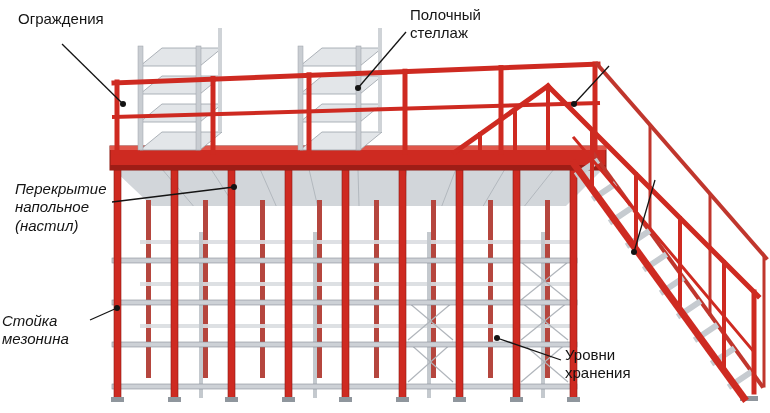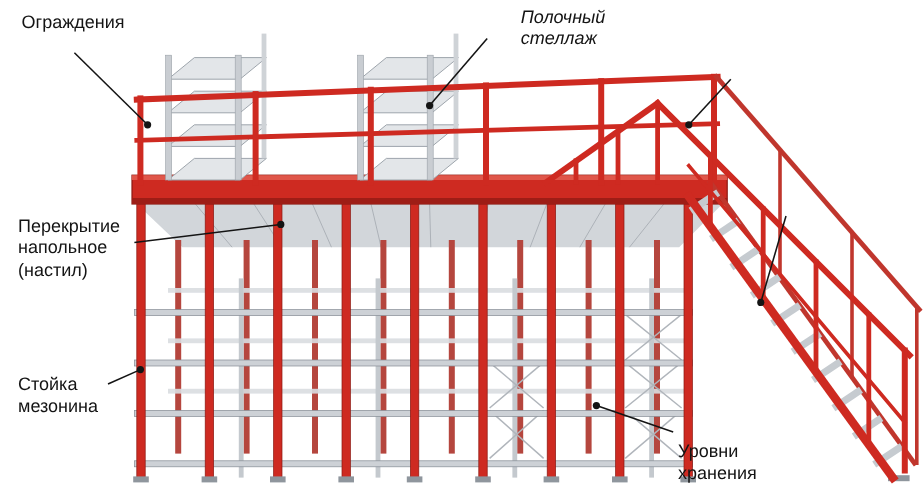--- a/index.html
+++ b/index.html
@@ -209,23 +209,23 @@
       <circle cx="574" cy="104" r="3"></circle>
       <circle cx="634" cy="252" r="3"></circle>
       <circle cx="234" cy="187" r="3"></circle>
       <circle cx="117" cy="308" r="3"></circle>
       <circle cx="497" cy="338" r="3"></circle>
     </g>
   </svg>
 
   <div class="callout" style="left:18px;top:10px;width:115px;">Ограждения</div>
 
-  <div class="callout" style="left:434px;top:6px;width:92px;font-style:italic;">Полочный стеллаж</div>
-
-
-
-  <div class="callout" style="left:15px;top:180px;width:108px;">Перекрытие напольное (настил)</div>
-
-  <div class="callout" style="left:15px;top:312px;width:85px;">Стойка мезонина</div>
-
-  <div class="callout" style="left:565px;top:368px;width:85px;">Уровни хранения</div>
+  <div class="callout" style="left:410px;top:6px;width:92px;">Полочный стеллаж</div>
+
+
+
+  <div class="callout" style="left:15px;top:180px;width:108px;font-style:italic;">Перекрытие напольное (настил)</div>
+
+  <div class="callout" style="left:2px;top:312px;width:85px;font-style:italic;">Стойка мезонина</div>
+
+  <div class="callout" style="left:565px;top:346px;width:85px;">Уровни хранения</div>
 
 </div>
 
 </body></html>

